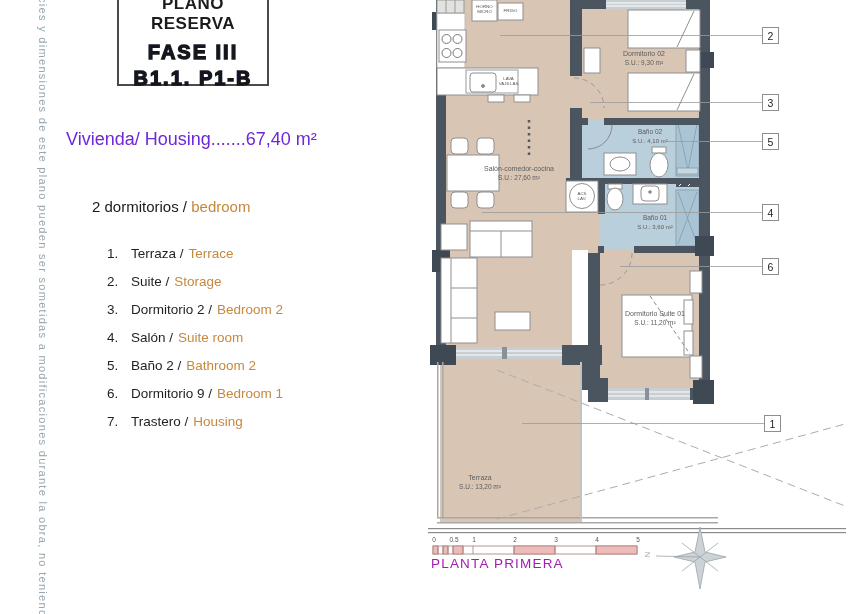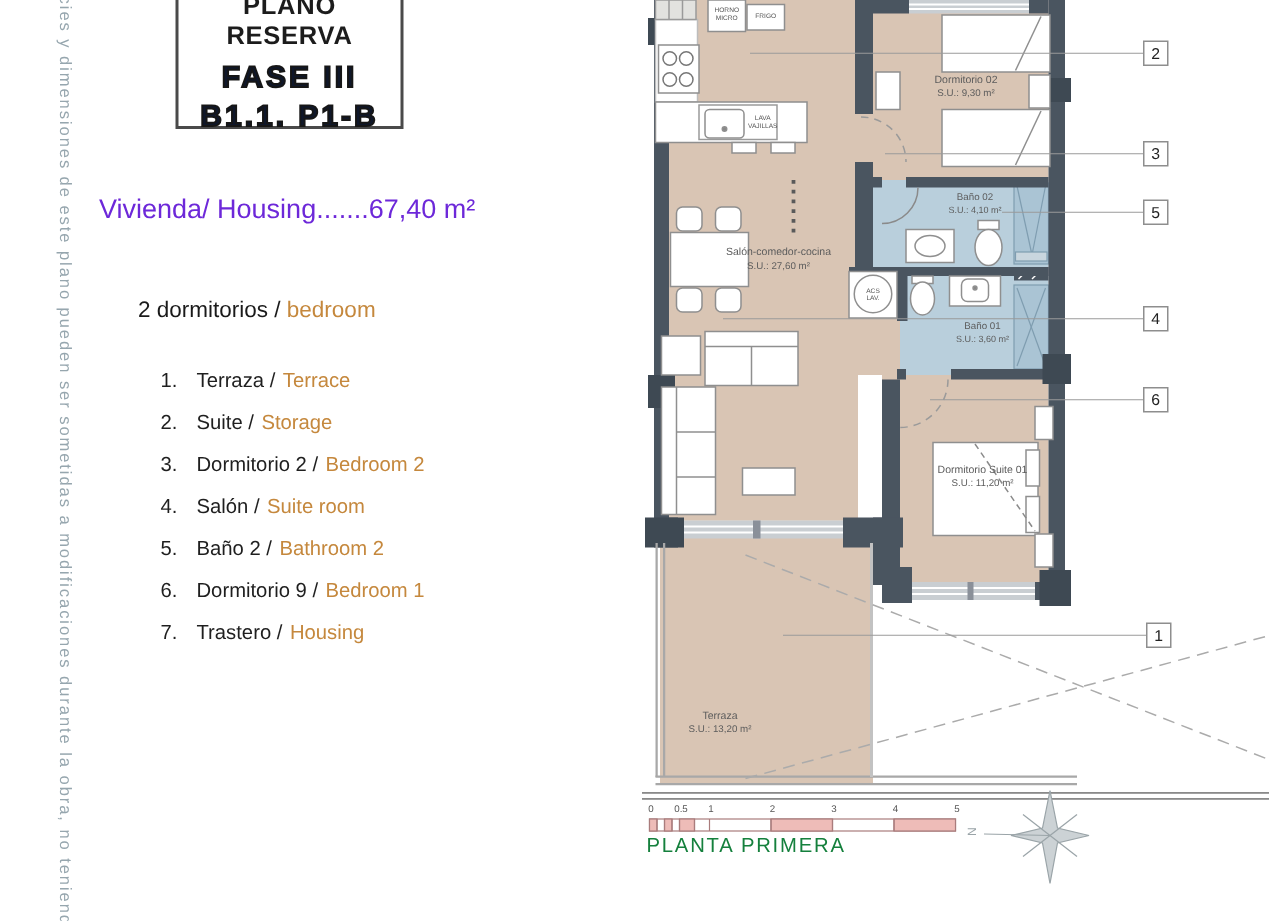--- a/index.html
+++ b/index.html
@@ -23,21 +23,21 @@
   .lnum{width:24px;}
   .les{margin-right:5px;}
   
   .room-label{position:absolute;text-align:center;color:#5c5c5c;font-size:7px;line-height:8.5px;}
   .room-label .area{font-size:6.5px;}
   .tiny-label{position:absolute;text-align:center;color:#555;font-size:4.4px;line-height:5px;white-space:pre-line;}
   .callout{position:absolute;width:17px;height:17px;background:#fff;border:1px solid #8e8e8e;
            box-sizing:border-box;display:flex;align-items:center;justify-content:center;
            font-size:10.5px;color:#222;}
   .tick{position:absolute;width:18px;text-align:center;font-size:6.5px;color:#555;top:536px;}
-  .caption{position:absolute;left:431px;top:556px;font-size:13.5px;letter-spacing:1.2px;color:#15803d;}
+  .caption{position:absolute;left:431px;top:556px;font-size:13.5px;letter-spacing:1.2px;color:#a21caf;}
   .north{position:absolute;left:645px;top:550px;font-size:8px;color:#9aa4a8;transform:rotate(-90deg);}
 </style>
 </head>
 <body>
 
 <div class="page">
 
   <svg width="850" height="614" viewBox="0 0 850 614">
 
     <g>

